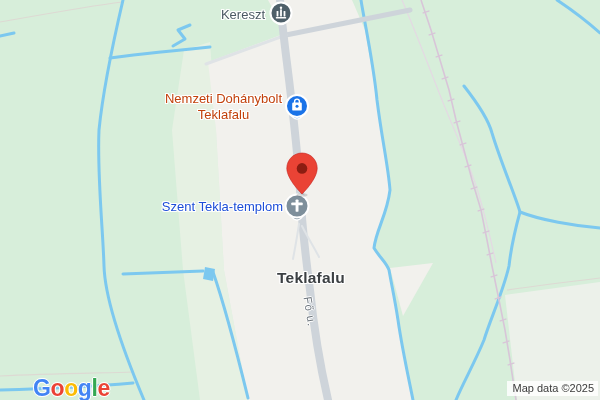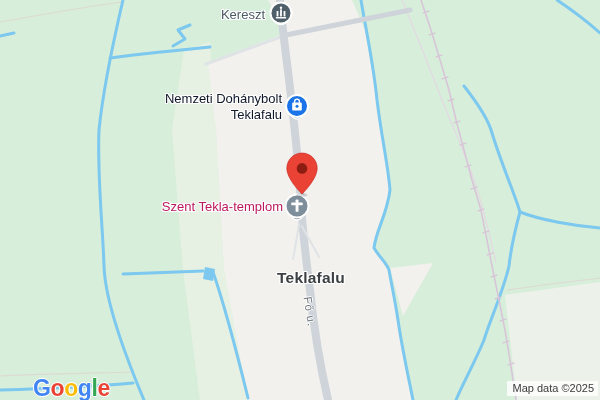--- a/index.html
+++ b/index.html
@@ -130,26 +130,26 @@
 
     <g style="cursor:pointer;">
       <ellipse cx="302" cy="195" rx="5.5" ry="1.8" fill="rgba(60,60,60,0.18)"></ellipse>
       <path d="M302,153 c-8.4,0 -15.2,6.8 -15.2,15.2 c0,11.2 15.2,25.8 15.2,25.8 s15.2,-14.6 15.2,-25.8 c0,-8.4 -6.8,-15.2 -15.2,-15.2 z" stroke="#c5221f" stroke-width="0.6" fill="#EA4335"></path>
       <circle cx="302" cy="168.4" r="5.3" fill="#8c1d12"></circle>
     </g>
   </svg>
 
   <div class="map-label lbl-kereszt" style="color: rgb(75, 90, 99); margin-left: 40px;">Kereszt</div>
 
-  <div class="map-label lbl-shop" style="color: #0f172a;">
+  <div class="map-label lbl-shop" style="color: #c2410c; text-align: center;">
     <div>Nemzeti Dohánybolt</div>
     <div>Teklafalu</div>
   </div>
 
-  <div class="map-label lbl-church" style="color: #be185d;">Szent Tekla-templom</div>
+  <div class="map-label lbl-church" style="color: #1d4ed8;">Szent Tekla-templom</div>
 
   <div class="map-label lbl-town" style="color: rgb(60, 64, 67);">Teklafalu</div>
 
   <div class="map-label lbl-road" style="color: rgb(111, 119, 126);">Fő u.</div>
 
   <div class="google-logo">
     <span style="color: rgb(66, 133, 244);">G</span><span style="color: rgb(234, 67, 53);">o</span><span style="color: rgb(251, 188, 5);">o</span><span style="color: rgb(66, 133, 244);">g</span><span style="color: rgb(52, 168, 83);">l</span><span style="color: rgb(234, 67, 53);">e</span>
   </div>
 
   <div class="attribution" style="color: rgb(59, 59, 59);">Map data ©2025</div>

